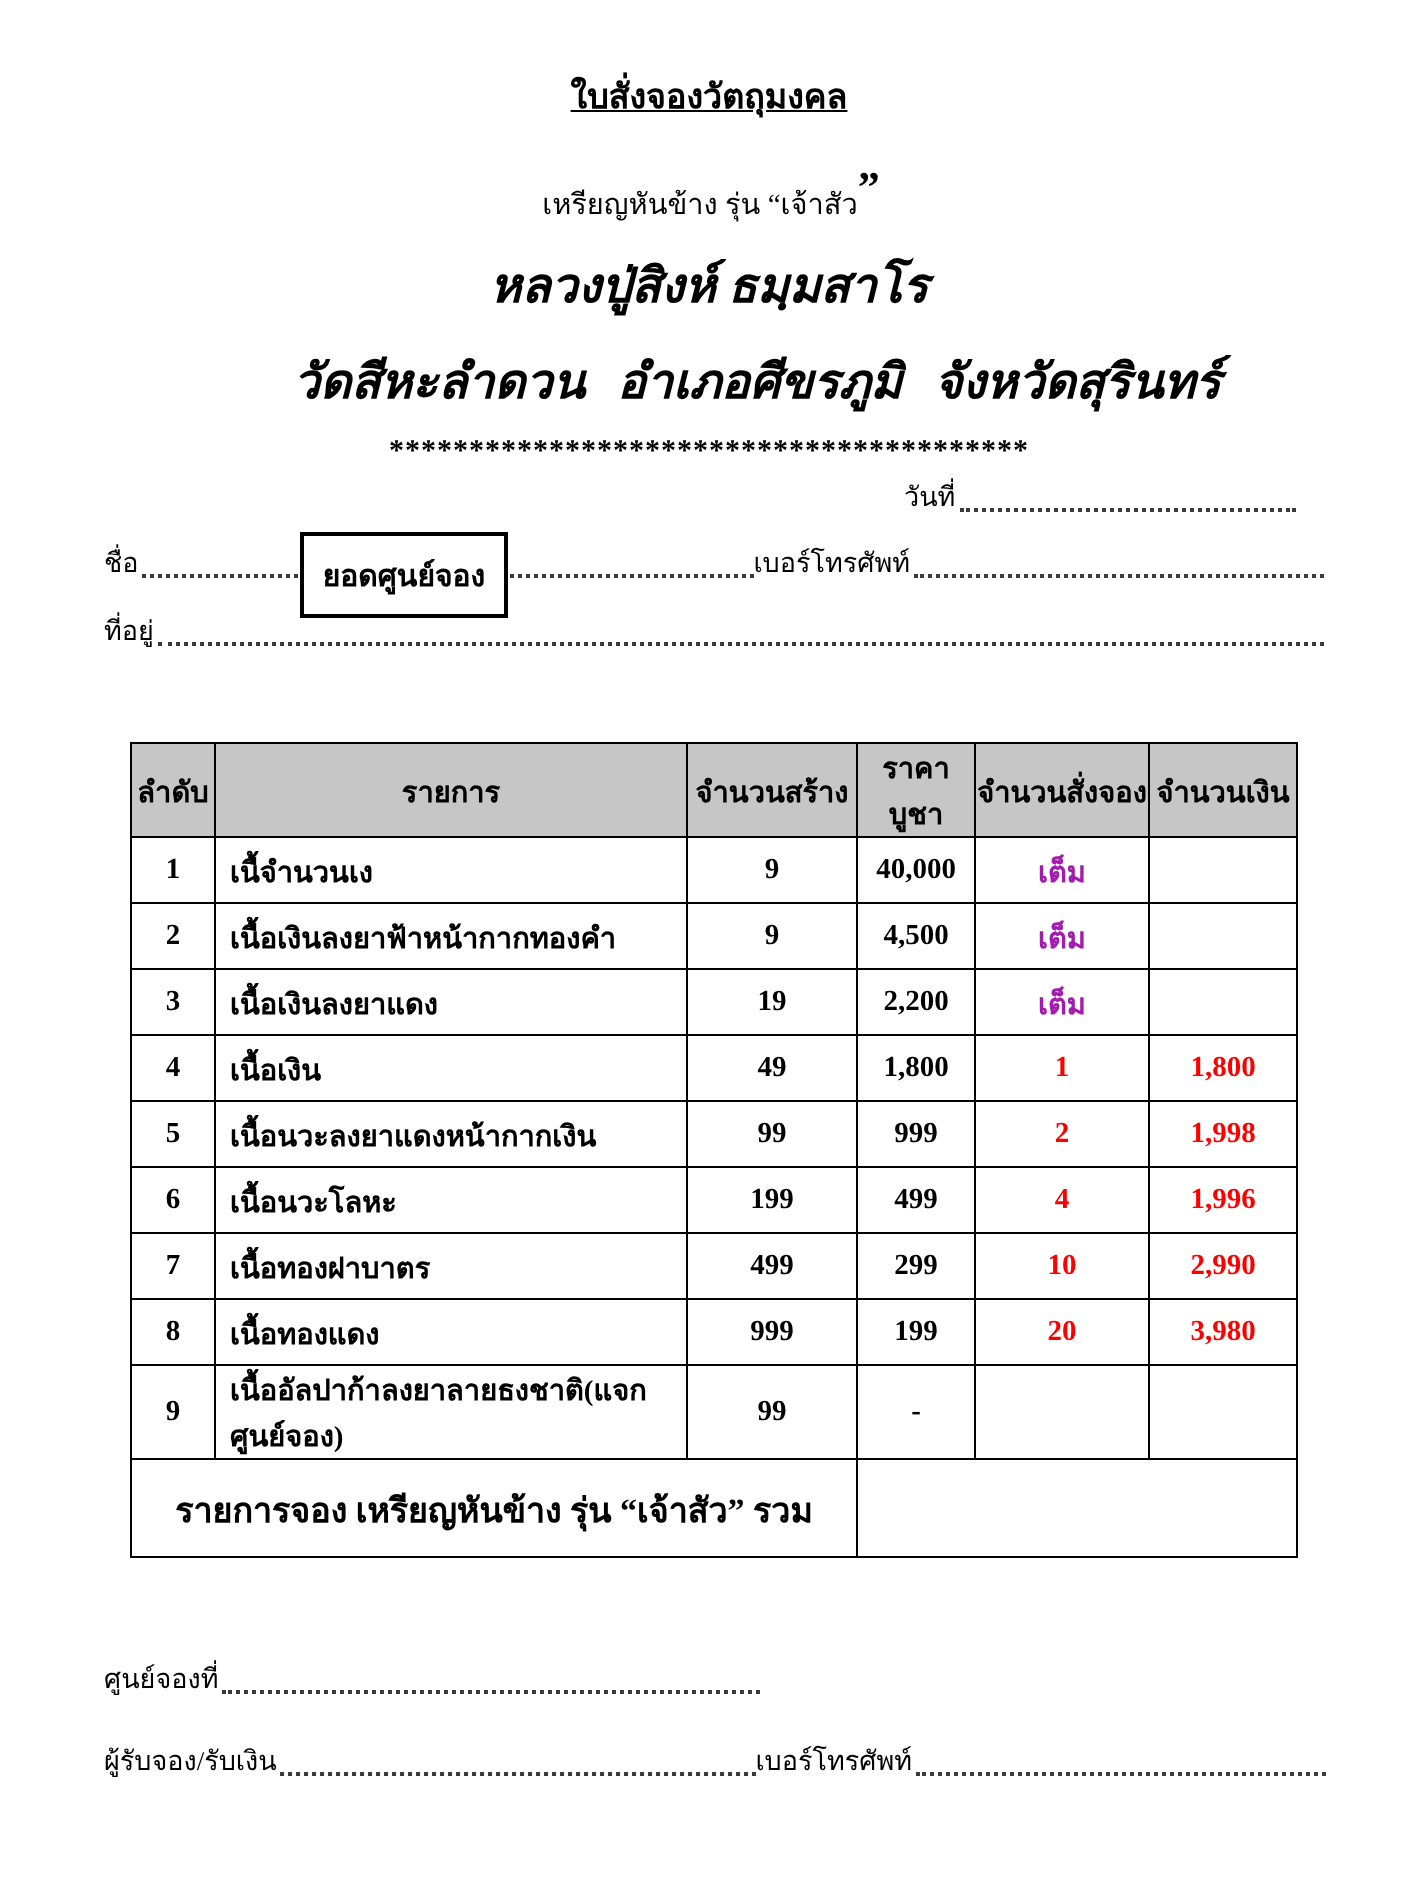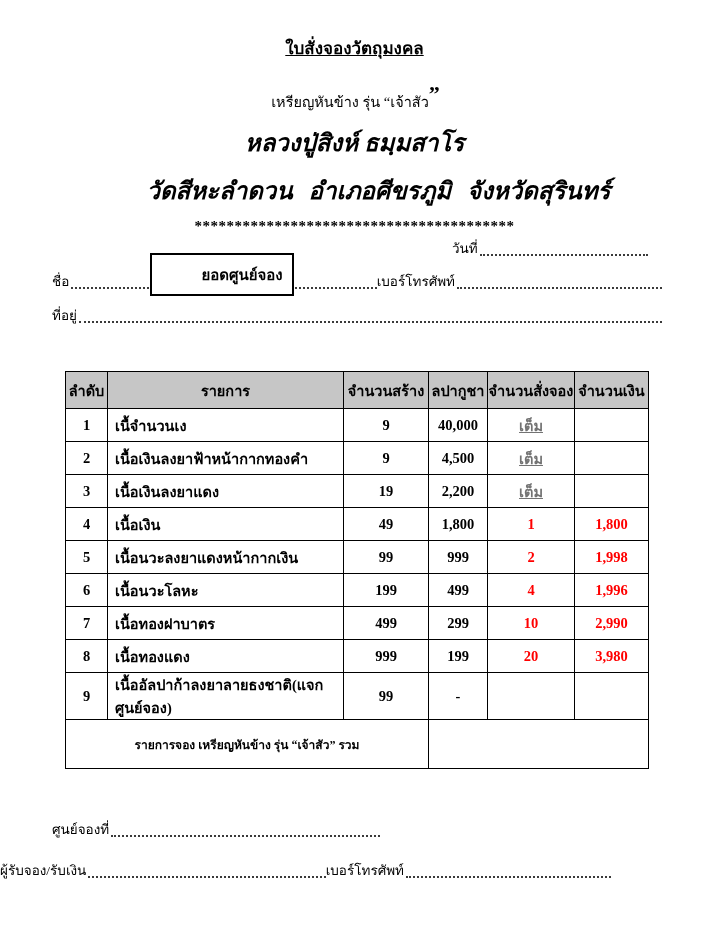--- a/index.html
+++ b/index.html
@@ -54,60 +54,58 @@
     border-bottom:2px dotted #3a3a3a;
     height:2px;margin-bottom:3px;
   }
   .dots.fixed205{flex:0 0 205px;}
   .dots.fixed270{flex:0 0 269px;}
   .date-line{margin-left:452px;width:196px;}
   .name-line{margin-left:52px;width:610px;margin-top:11px;}
   .addr-line{margin-left:52px;width:610px;margin-top:12px;}
   .center-box{
     position:absolute;
-    left:150px;top:16px;
+    left:150px;top:29px;
     width:100px;height:39px;
     background:#fff;
     border:2px solid #000;
     display:flex;align-items:center;justify-content:center;
     font-size:15px;font-weight:bold;
     z-index:2;
-    padding-left:40px;
   }
   
   table.order{
     border-collapse:collapse;
     margin:45px 0 0 65px;
     width:583px;
     table-layout:fixed;
   }
   table.order td,table.order th{
     border:1.5px solid #000;
     font-size:14.5px;font-weight:bold;
     text-align:center;
     padding:0;
     overflow:hidden;
   }
   table.order th{background:#c6c6c6;height:36px;font-weight:bold;}
   table.order tr.data-row{height:33px;}
   table.order td.item{text-align:left;padding-left:7px;}
   td.red{color:#ff0000;font-size:13.5px;}
   td.full{
-    color:#737373;
+    color:#a21caf;
     font-size:20px;
     font-family:"Liberation Sans","DejaVu Sans",sans-serif;
     font-weight:bold;
-    text-decoration:underline;
   }
   tr.sum-row{height:49px;}
-  tr.sum-row td.sum-label{font-size:12px;}
+  tr.sum-row td.sum-label{font-size:17px;}
   
   .bottom-area{margin-top:49px;font-size:13.5px;}
   .center-line{margin-left:52px;width:351px;}
-  .receiver-line{width:611px;margin-top:19px;}
+  .receiver-line{margin-left:52px;width:611px;margin-top:19px;}
 </style>
 </head>
 <body>
 
 <div class="page">
 
   <div class="hdr">
     <div><span class="form-title">ใบสั่งจองวัตถุมงคล</span></div>
     <div class="edition-line"><span>เหรียญหันข้าง รุ่น “เจ้าสัว</span><span class="edition-quote">”</span></div>
     <div class="monk-name">หลวงปู่สิงห์ ธมฺมสาโร</div>
@@ -140,21 +138,21 @@
         <col style="width:85px">
       <col style="width:59px">
         <col style="width:87px">
         <col style="width:74px">
     </colgroup>
     <tbody>
         <tr>
       <th>ลำดับ</th>
       <th>รายการ</th>
       <th>จำนวนสร้าง</th>
-      <th>ลปากูชา</th>
+      <th>ราคาบูชา</th>
       <th>จำนวนสั่งจอง</th>
       <th>จำนวนเงิน</th>
     </tr>
     <tr class="data-row">
       <td>1</td>
       <td class="item">เนื้จำนวนเง</td>
       <td>9</td>
       <td>40,000</td>
       <td class="full">เต็ม</td>
       <td></td>

